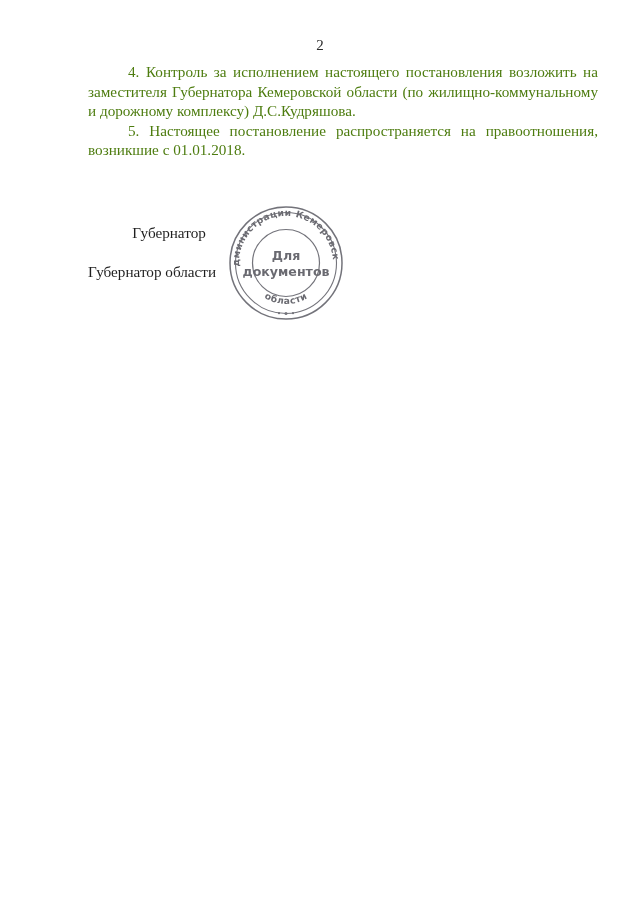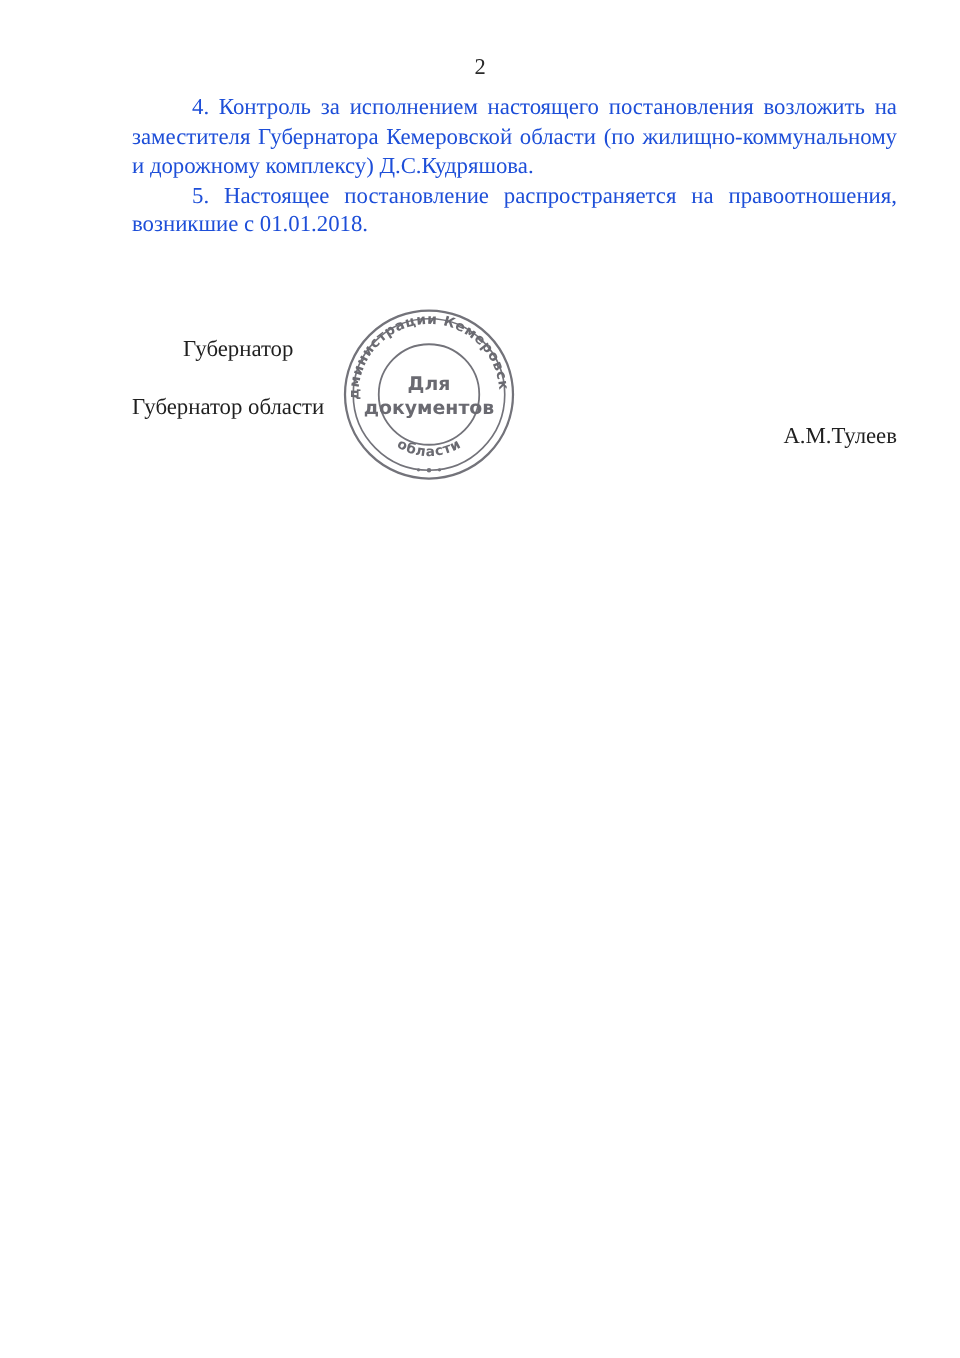--- a/index.html
+++ b/index.html
@@ -44,34 +44,35 @@
     width: 510px;
   }
 
   p.para {
     margin: 0;
     font-size: 15.2px;
     line-height: 19.6px;
     text-align: justify;
     text-indent: 40px;
     text-justify: inter-word;
-    color: #1d4ed8;
+    color: #4d7c0f;
     hyphens: none;
   }
   p.para:last-child { text-align-last: left; }
 
   
   .signature-block {
     position: absolute;
     top: 203px;
     left: 88px;
     width: 510px;
     font-size: 15.2px;
     line-height: 19.6px;
     color: #1f1f1f;
+    text-align: center;
   }
   .sig-row {
     display: flex;
     justify-content: space-between;
     align-items: flex-start;
   }
   .sig-left { white-space: pre-line; }
   .sig-title {
     display: block;
     padding-left: 34px;
@@ -118,21 +119,20 @@
     <p class="para">4. Контроль за исполнением настоящего постановления возложить на заместителя Губернатора Кемеровской области (по жилищно-коммунальному и дорожному комплексу) Д.С.Кудряшова.</p>
     <p class="para">5. Настоящее постановление распространяется на правоотношения, возникшие с 01.01.2018.</p>
   </div>
 
   <div class="signature-block">
     <div class="sig-row">
       <div class="sig-left">
         <span class="sig-title">Губернатор</span>
         <span class="sig-org">Губернатор области</span>
       </div>
-      <div class="sig-name">А.М.Тулеев</div>
     </div>
   </div>
 
   <div class="seal">
     <svg viewBox="0 0 120 120" xmlns="http://www.w3.org/2000/svg" aria-hidden="true">
       <defs>
         <path id="ringTop" d="M 60,60 m -47,0 a 47,47 0 1,1 94,0" fill="none"></path>
         <path id="ringBottom" d="M 60,60 m -41,0 a 41,41 0 1,0 82,0" fill="none"></path>
       </defs>
       <circle cx="60" cy="60" r="56" fill="none" stroke="#55555e" stroke-width="1.5"></circle>

